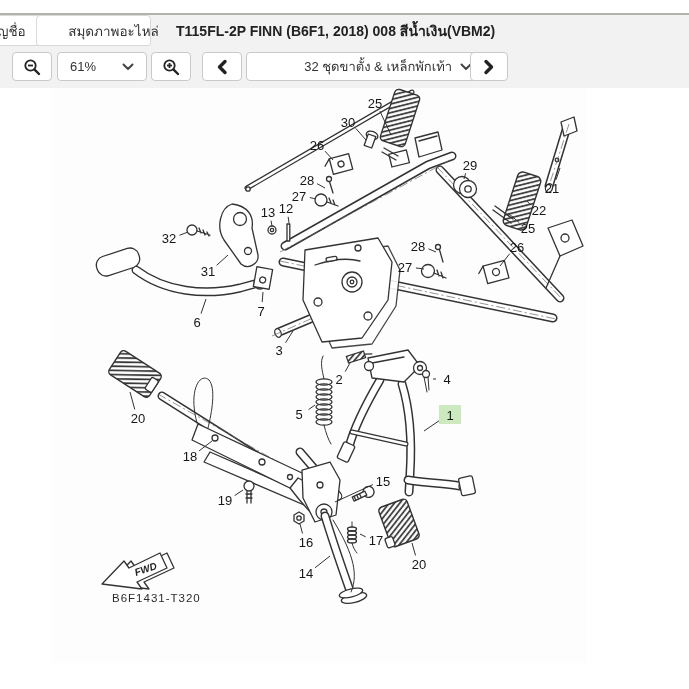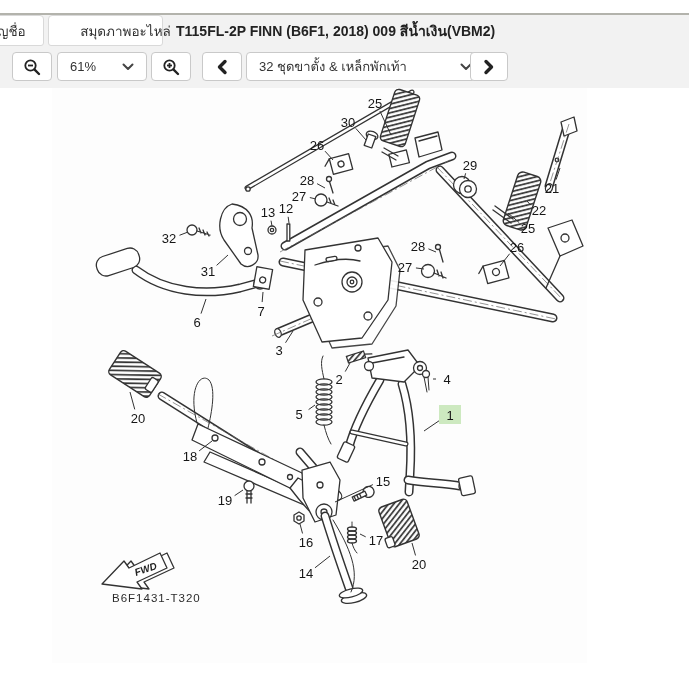--- a/index.html
+++ b/index.html
@@ -15,21 +15,21 @@
     position:absolute;left:0;top:13px;width:689px;height:75px;
     background:#f2f2f2;border-top:2px solid #b3b3ac;box-sizing:border-box;
   }
   .tab{
     position:absolute;top:15px;height:31px;box-sizing:border-box;
     background:#ffffff;border:1px solid #d9d9d9;border-radius:4px 4px 3px 3px;
     display:flex;align-items:center;justify-content:center;
     font-size:13.5px;color:#333;white-space:nowrap;cursor:pointer;
   }
   .tab1{left:-30px;width:74px;}
-  .tab2{left:48px;width:115px;padding-left:40px;}
+  .tab2{left:36px;width:115px;padding-left:40px;}
   .page-title{
     position:absolute;left:176px;top:20px;
     font-size:14px;font-weight:bold;color:#222;white-space:nowrap;
   }
   .btn{
     position:absolute;top:52px;height:29px;box-sizing:border-box;
     background:#fff;border:1px solid #c9c9c9;border-radius:4px;
     display:flex;align-items:center;justify-content:center;cursor:pointer;
   }
   .sel{
@@ -346,21 +346,21 @@
 
 <div class="top-white"></div>
 <div class="band"></div>
 
 <div class="tab tab1">
   <span>บัญชื่อ</span>
 </div>
 <div class="tab tab2">
   <span>สมุดภาพอะไหล่</span>
 </div>
-<div class="page-title">T115FL-2P FINN (B6F1, 2018) 009 สีน้ำเงิน(VBM2)</div>
+<div class="page-title">T115FL-2P FINN (B6F1, 2018) 008 สีน้ำเงิน(VBM2)</div>
 
 <div class="btn" style="left:12px;width:40px;">
   <svg width="18" height="18" viewBox="0 0 18 18">
     <circle cx="7.5" cy="7.5" r="5.2" fill="none" stroke="#222" stroke-width="1.8"></circle>
     <line x1="11.6" y1="11.6" x2="16" y2="16" stroke="#222" stroke-width="2.4" stroke-linecap="round"></line>
     <line x1="5" y1="7.5" x2="10" y2="7.5" stroke="#222" stroke-width="1.8"></line>
   </svg>
 </div>
 <div class="sel" style="left:57px;width:90px;">
   <span>61%</span>
@@ -374,21 +374,21 @@
     <line x1="11.6" y1="11.6" x2="16" y2="16" stroke="#222" stroke-width="2.4" stroke-linecap="round"></line>
     <line x1="5" y1="7.5" x2="10" y2="7.5" stroke="#222" stroke-width="1.8"></line>
     <line x1="7.5" y1="5" x2="7.5" y2="10" stroke="#222" stroke-width="1.8"></line>
   </svg>
 </div>
 <div class="btn" style="left:202px;width:40px;">
   <svg width="12" height="16" viewBox="0 0 12 16">
     <polyline points="9,2.5 3.5,8 9,13.5" fill="none" stroke="#222" stroke-width="3.4" stroke-linecap="round" stroke-linejoin="round"></polyline>
   </svg>
 </div>
-<div class="sel" style="left:246px;width:239px;">
+<div class="sel" style="left:246px;width:239px;justify-content:flex-end;">
   <span>32 ชุดขาตั้ง &amp; เหล็กพักเท้า</span>
   <svg class="chev-down" width="12" height="8" viewBox="0 0 12 8">
     <polyline points="1.5,1.5 6,6 10.5,1.5" fill="none" stroke="#444" stroke-width="2" stroke-linecap="round" stroke-linejoin="round"></polyline>
   </svg>
 </div>
 <div class="btn" style="left:470px;width:38px;">
   <svg width="12" height="16" viewBox="0 0 12 16">
     <polyline points="3,2.5 8.5,8 3,13.5" fill="none" stroke="#222" stroke-width="3.4" stroke-linecap="round" stroke-linejoin="round"></polyline>
   </svg>
 </div>

